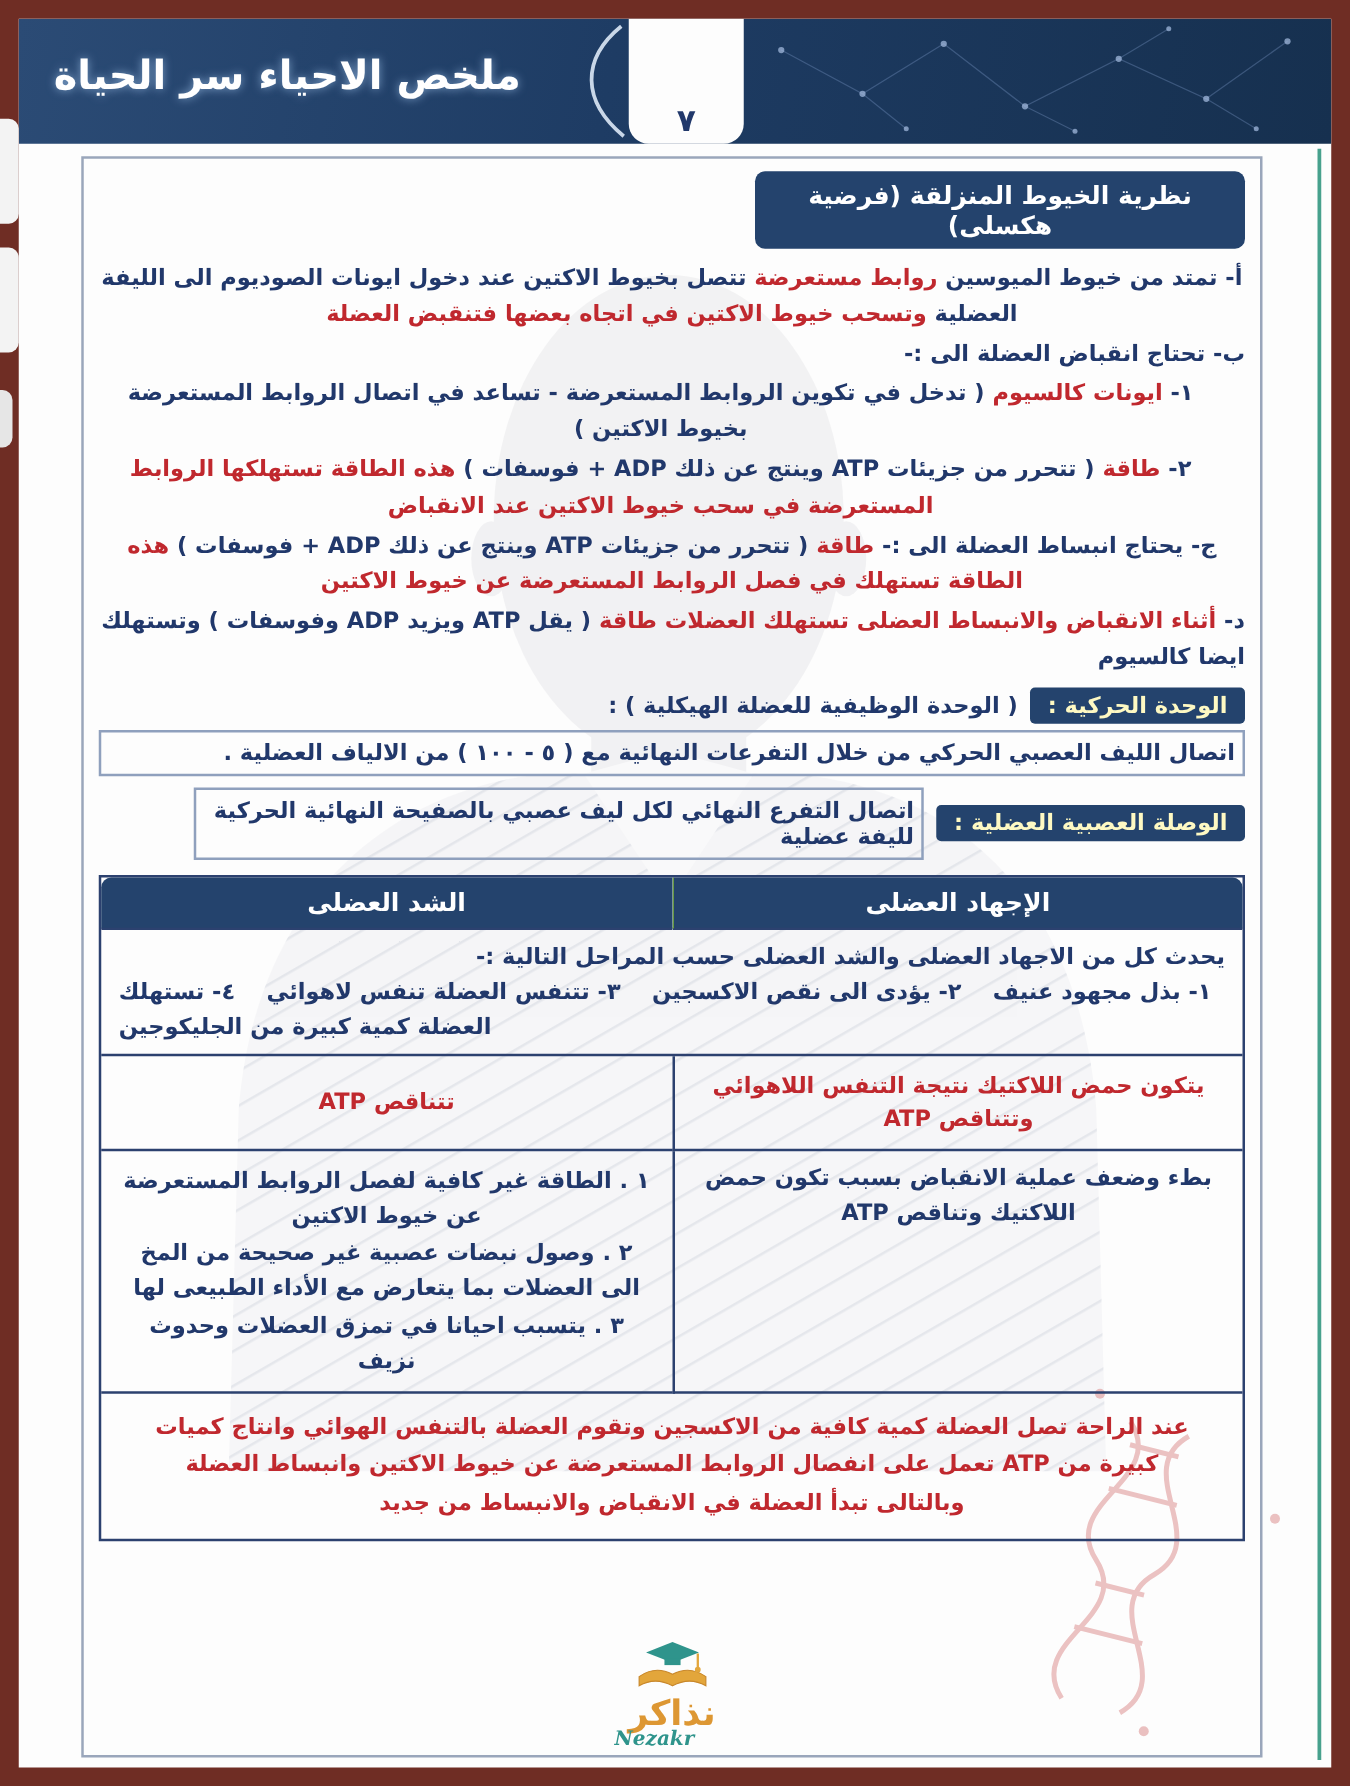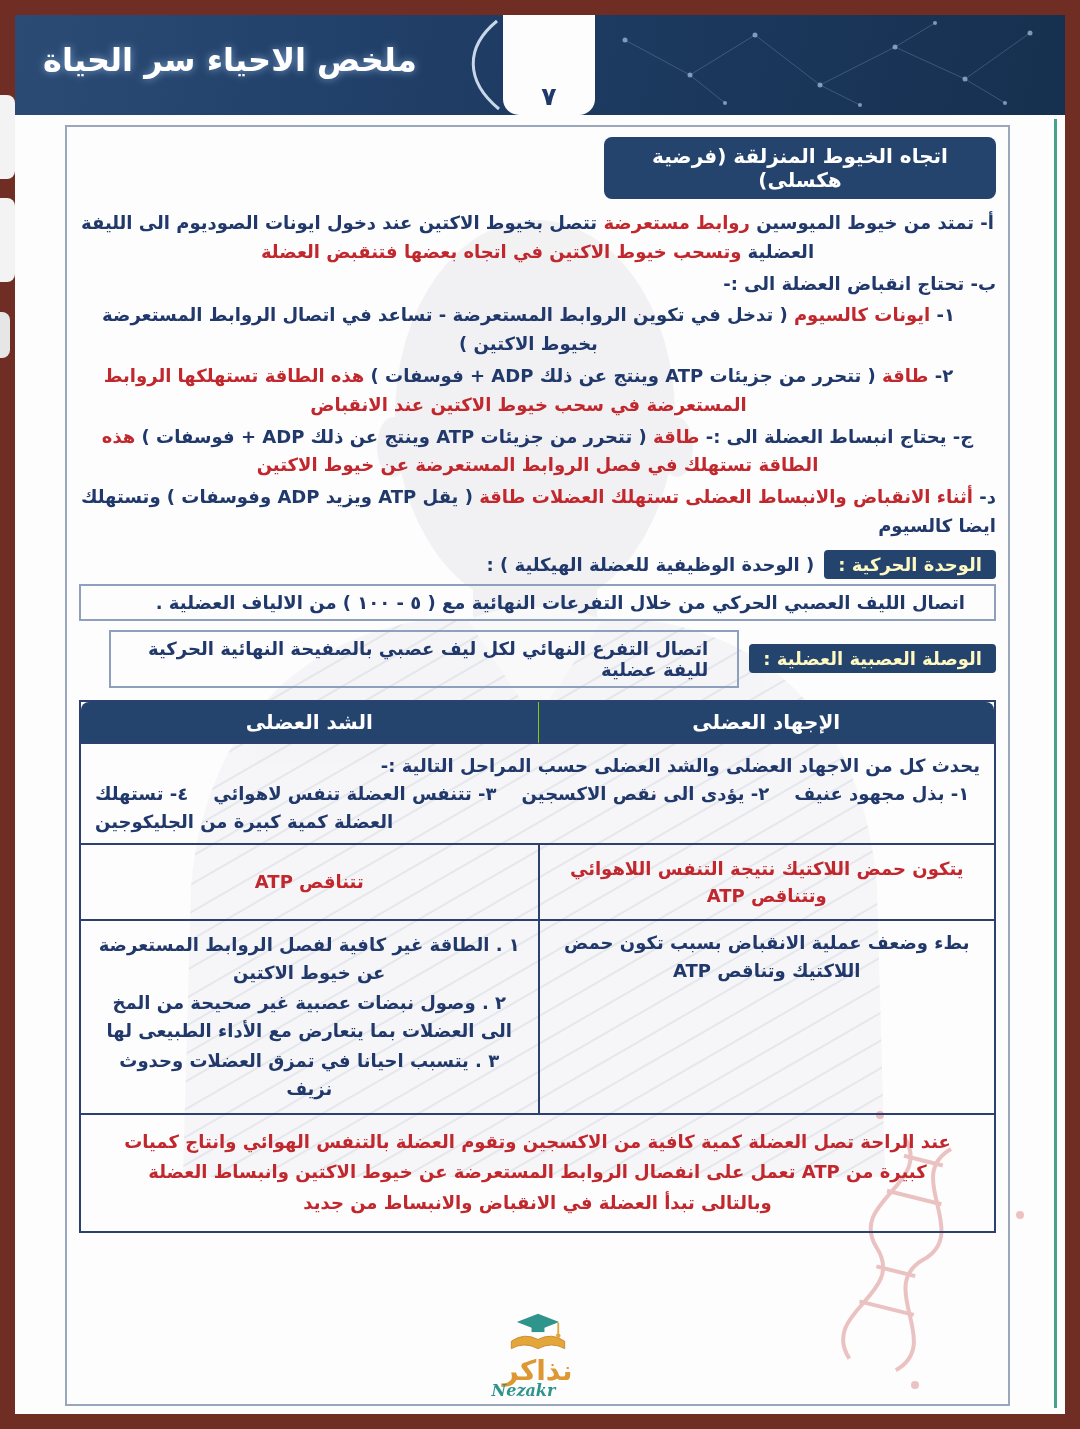--- a/index.html
+++ b/index.html
@@ -31,21 +31,21 @@
   .lesson-title{width:392px;margin-left:auto;margin-right:0;background:var(--navy-bar,#24436d);color:#fff;text-align:center;font-size:20px;padding:7px 10px;border-radius:8px;margin-bottom:10px;box-sizing:border-box;}
   .para{font-size:18px;line-height:1.6;margin:3px 0;color:var(--navy-text,#21386b);}
   .para.center{text-align:center;}
   .para.right{text-align:right;}
   .para.sub{padding:0 36px 0 18px;}
   span.navy{color:var(--navy-text,#21386b);}
   span.red{color:var(--red-text,#c0282e);}
   .label-row{display:flex;align-items:center;gap:10px;margin:9px 0 5px;}
   .chip{background:var(--navy-bar,#24436d);color:#fef9c3;padding:4px 14px;border-radius:4px;font-size:18px;white-space:nowrap;}
   .suffix{color:var(--navy-text,#21386b);font-size:18px;}
-  .def-box{border:2px solid #8fa0bd;padding:6px 29px;font-size:18px;color:var(--navy-text,#21386b);text-align:right;margin:4px 0 8px;background:transparent;}
+  .def-box{border:2px solid #8fa0bd;padding:6px 6px;font-size:18px;color:var(--navy-text,#21386b);text-align:right;margin:4px 0 8px;background:transparent;}
   .label-row .def-box{flex:0 0 62%;margin:0;}
   
   .muscle-table{width:100%;border-collapse:separate;border-spacing:0;border:2.5px solid var(--table-border,#2c416f);margin-top:12px;}
   .muscle-table th{background:var(--navy-bar,#24436d);color:#fff;font-size:20px;padding:8px 6px;border-bottom:2.5px solid var(--table-border,#2c416f);}
   .muscle-table th:first-child{border-left:1px solid #84cc16;border-top-right-radius:8px;width:50%;}
   .muscle-table th:last-child{border-top-left-radius:8px;width:50%;}
   .muscle-table td{padding:8px 14px;font-size:18px;line-height:1.55;border-bottom:2.5px solid var(--table-border,#2c416f);vertical-align:top;background:transparent;}
   .muscle-table tr:last-child td{border-bottom:none;}
   td.divided{border-left:2.5px solid var(--table-border,#2c416f);}
   td.c{text-align:center;}
@@ -124,21 +124,21 @@
           <circle cx="330" cy="8" r="2"></circle>
         <circle cx="400" cy="88" r="2"></circle>
       </g>
     </svg>
   </header>
 
   <div class="teal-line"></div>
 
   <main class="content-frame">
 
-    <div class="lesson-title">اتجاه الخيوط المنزلقة (فرضية هكسلى)</div>
+    <div class="lesson-title">نظرية الخيوط المنزلقة (فرضية هكسلى)</div>
 
     <div class="para center"><span class="navy">أ-  تمتد من خيوط الميوسين </span><span class="red">روابط مستعرضة </span><span class="navy">تتصل بخيوط الاكتين عند دخول ايونات الصوديوم الى الليفة العضلية </span><span class="red">وتسحب خيوط الاكتين في اتجاه بعضها فتنقبض العضلة</span></div>
     <div class="para right"><span class="navy">ب-   تحتاج انقباض العضلة الى :-</span></div>
     <div class="para center sub"><span class="navy">١- </span><span class="red">ايونات كالسيوم </span><span class="navy">( تدخل في تكوين الروابط المستعرضة - تساعد في اتصال الروابط المستعرضة بخيوط الاكتين )</span></div>
     <div class="para center sub"><span class="navy">٢- </span><span class="red">طاقة </span><span class="navy">( تتحرر من جزيئات ATP وينتج عن ذلك ADP + فوسفات ) </span><span class="red">هذه الطاقة تستهلكها الروابط المستعرضة في سحب خيوط الاكتين عند الانقباض</span></div>
     <div class="para center"><span class="navy">ج- يحتاج انبساط العضلة الى :- </span><span class="red">طاقة </span><span class="navy">( تتحرر من جزيئات ATP وينتج عن ذلك ADP + فوسفات ) </span><span class="red">هذه الطاقة تستهلك في فصل الروابط المستعرضة عن خيوط الاكتين</span></div>
     <div class="para right"><span class="navy">د-  </span><span class="red">أثناء الانقباض والانبساط العضلى تستهلك العضلات طاقة </span><span class="navy">( يقل ATP ويزيد ADP وفوسفات ) وتستهلك ايضا كالسيوم</span></div>
 
     <div class="label-row">
       <span class="chip">الوحدة الحركية :</span>

